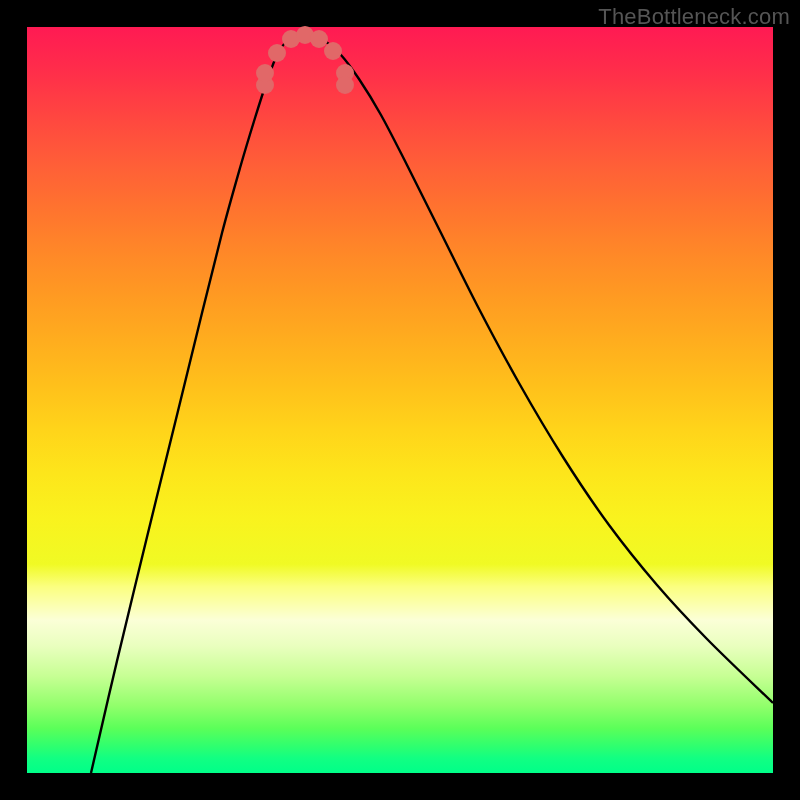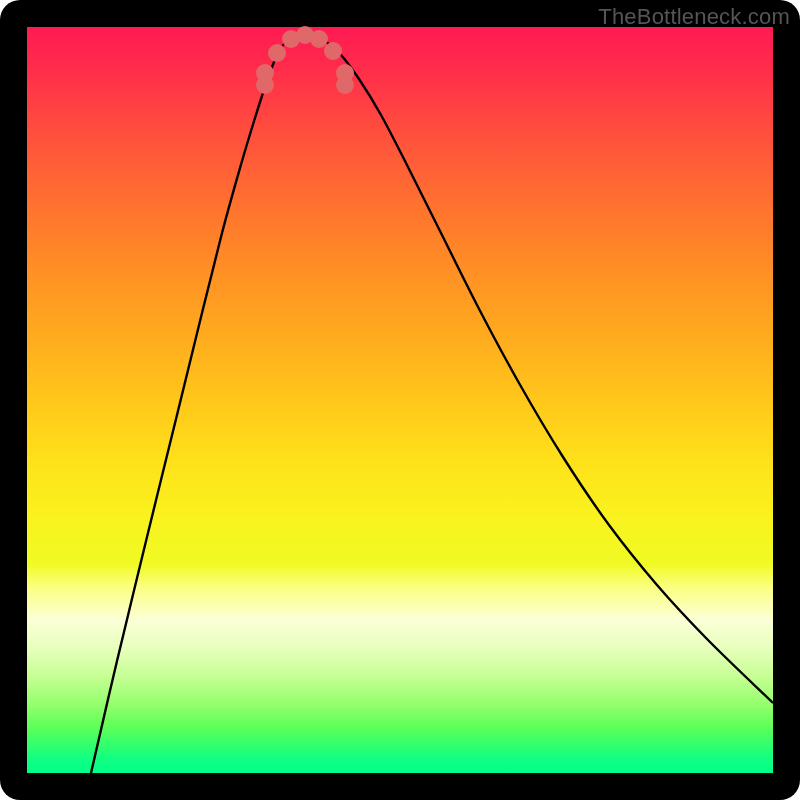--- a/index.html
+++ b/index.html
@@ -8,21 +8,20 @@
     width: 800px;
     height: 800px;
     overflow: hidden;
   }
   .frame {
     position: relative;
     width: 800px;
     height: 800px;
     background: #000000;
     box-sizing: border-box;
-    border-radius: 20px;
   }
   .plot-area {
     position: absolute;
     left: 27px;
     top: 27px;
     width: 746px;
     height: 746px;
     background: linear-gradient(to bottom,
       #ff1a53 0%,
       #ff2e4a 6%,

